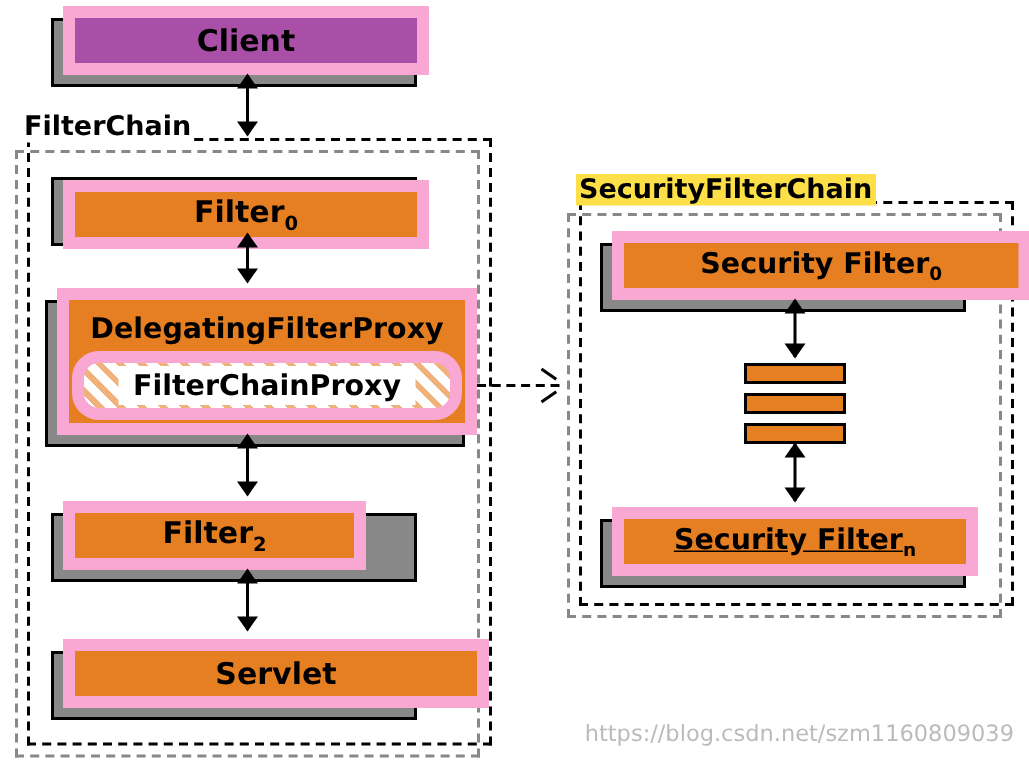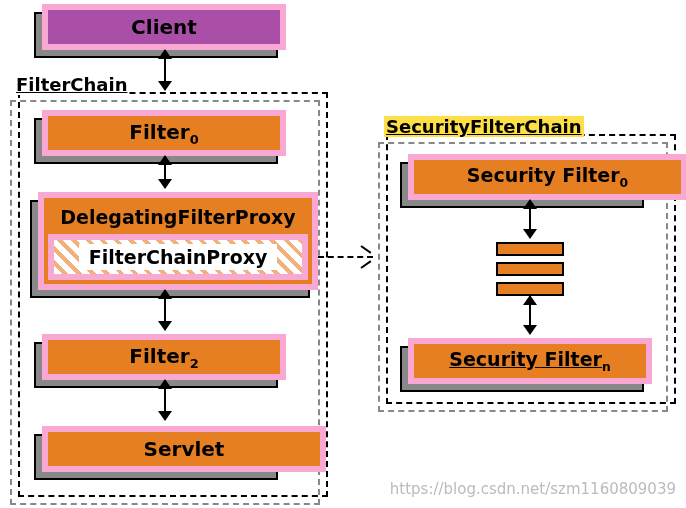--- a/index.html
+++ b/index.html
@@ -7,21 +7,21 @@
     padding: 0;
     font-family: "DejaVu Sans", Arial, sans-serif;
     background: #fff;
     width: 686px;
     height: 508px;
     position: relative;
     overflow: hidden;
   }
   .box {
     position: absolute;
-    border: 6px solid #f9a8d4;
+    border: 8px solid #f9a8d4;
     font-weight: bold;
     text-align: left;
     box-sizing: border-box;
     display: flex;
     align-items: center;
     justify-content: center;
   }
   .shadow {
     position: absolute;
     background: #888;
@@ -51,26 +51,26 @@
     left: 50%;
     transform: translateX(-50%);
     width: 0; height: 0;
     border-left: 7px solid transparent;
     border-right: 7px solid transparent;
   }
   .arrow::before { top: -1px; border-bottom: 10px solid #000; }
   .arrow::after  { bottom: -1px; border-top: 10px solid #000; }
   .hatched {
     background: repeating-linear-gradient(45deg,#fff 0 6px,#f0b27a 6px 10px);
+    border-radius: 18px;
   }
   .label {
     position: absolute;
     font-weight: bold;
     font-size: 18px;
-    text-decoration: underline;
   }
   .sub { font-size: 0.65em; vertical-align: sub; }
   .watermark {
     position: absolute;
     color: #bbb;
     font-size: 15px;
     text-align: center;
   }
   .stack-bars {
     position: absolute;
@@ -92,39 +92,39 @@
   <span>Client</span>
 </div>
 
 <div class="arrow" style="left:165px; top:50px; height:40px;"></div>
 
 <div class="dashed-shadow" style="left:10px; top:100px; width:310px; height:405px;"></div>
 <div class="dashed-container" style="left:18px; top:92px; width:310px; height:405px;"></div>
 <div class="label" style="left:14px; top:74px; background:#fff; padding:0 2px;">FilterChain</div>
 
 <div class="shadow" style="left:34px; top:118px; width:244px; height:46px;"></div>
-<div class="box" style="left:42px; top:110px; width:244px; height:46px; background:#e67e22; font-size:20px;">
+<div class="box" style="left:42px; top:120px; width:244px; height:46px; background:#e67e22; font-size:20px;">
   <span><span>Filter</span><span class="sub">0</span></span>
 </div>
 
 <div class="arrow" style="left:165px; top:156px; height:32px;"></div>
 
 <div class="shadow" style="left:30px; top:200px; width:280px; height:98px;"></div>
 <div class="box" style="left:38px; top:192px; width:280px; height:98px; background:#e67e22; font-size:19px; align-items:flex-start; padding-top:8px;">
   <span>DelegatingFilterProxy</span>
 </div>
 
 <div class="box hatched" style="left:48px; top:234px; width:260px; height:46px; font-size:19px;">
   <span style="background:#fff; padding:2px 10px;">FilterChainProxy</span>
 </div>
 
 <div class="arrow" style="left:165px; top:290px; height:40px;"></div>
 
 <div class="shadow" style="left:34px; top:342px; width:244px; height:46px;"></div>
-<div class="box" style="left:42px; top:334px; width:244px; height:46px; background:#e67e22; font-size:20px;">
+<div class="box" style="left:42px; top:334px; width:202px; height:46px; background:#e67e22; font-size:20px;">
   <span><span>Filter</span><span class="sub">2</span></span>
 </div>
 
 <div class="arrow" style="left:165px; top:380px; height:40px;"></div>
 
 <div class="shadow" style="left:34px; top:434px; width:244px; height:46px;"></div>
 <div class="box" style="left:42px; top:426px; width:284px; height:46px; background:#e67e22; font-size:20px;">
   <span>Servlet</span>
 </div>
 

